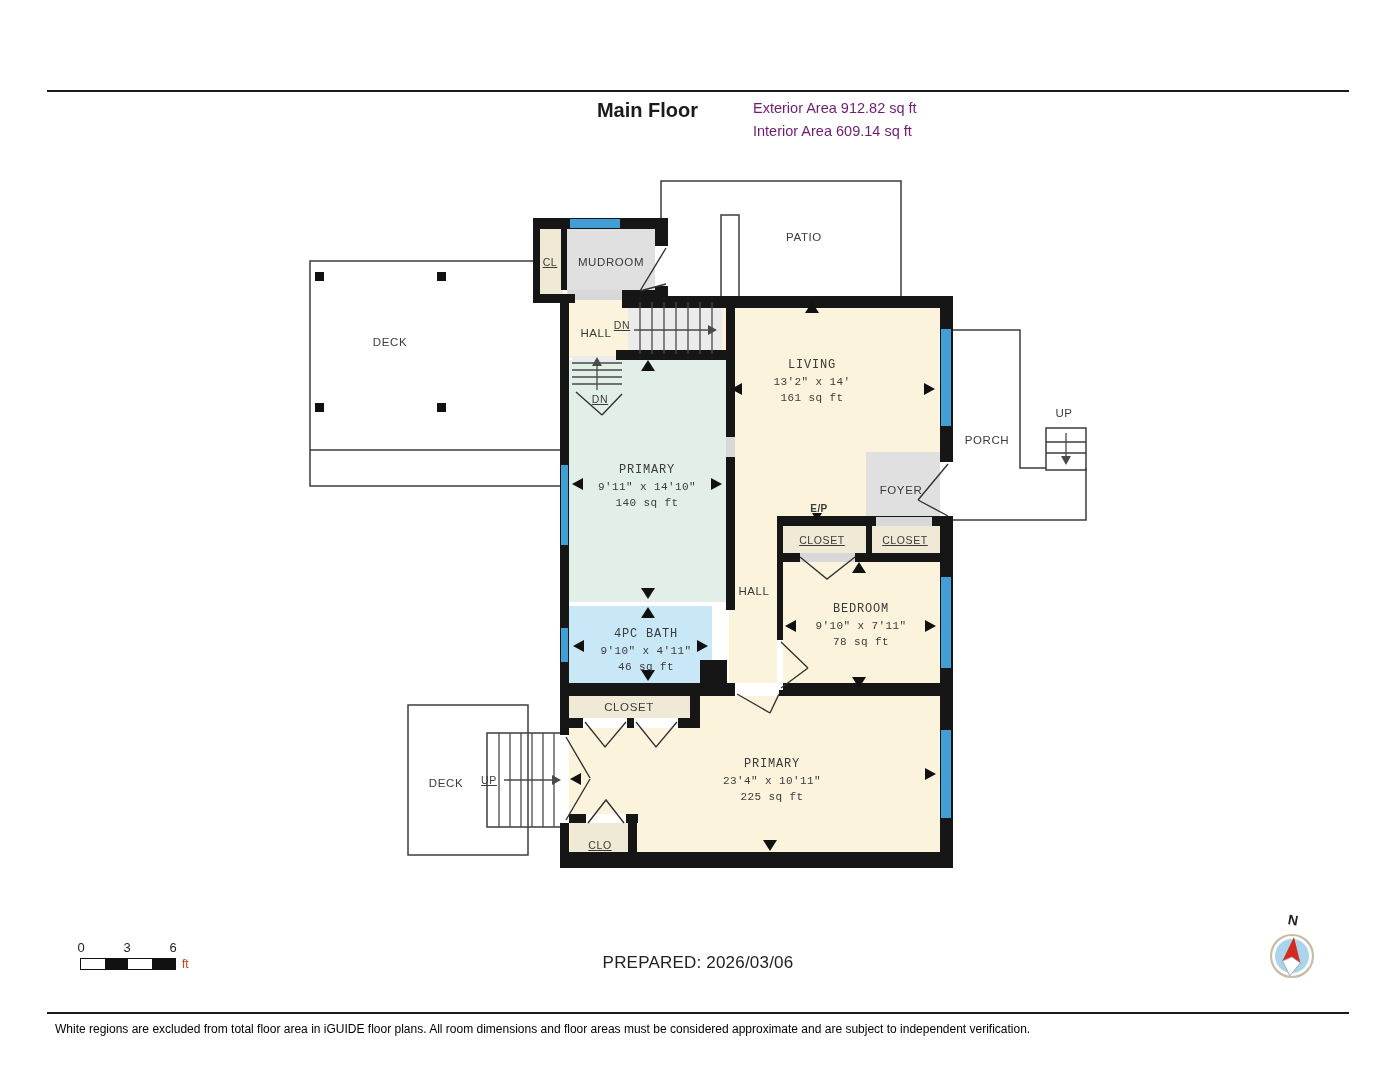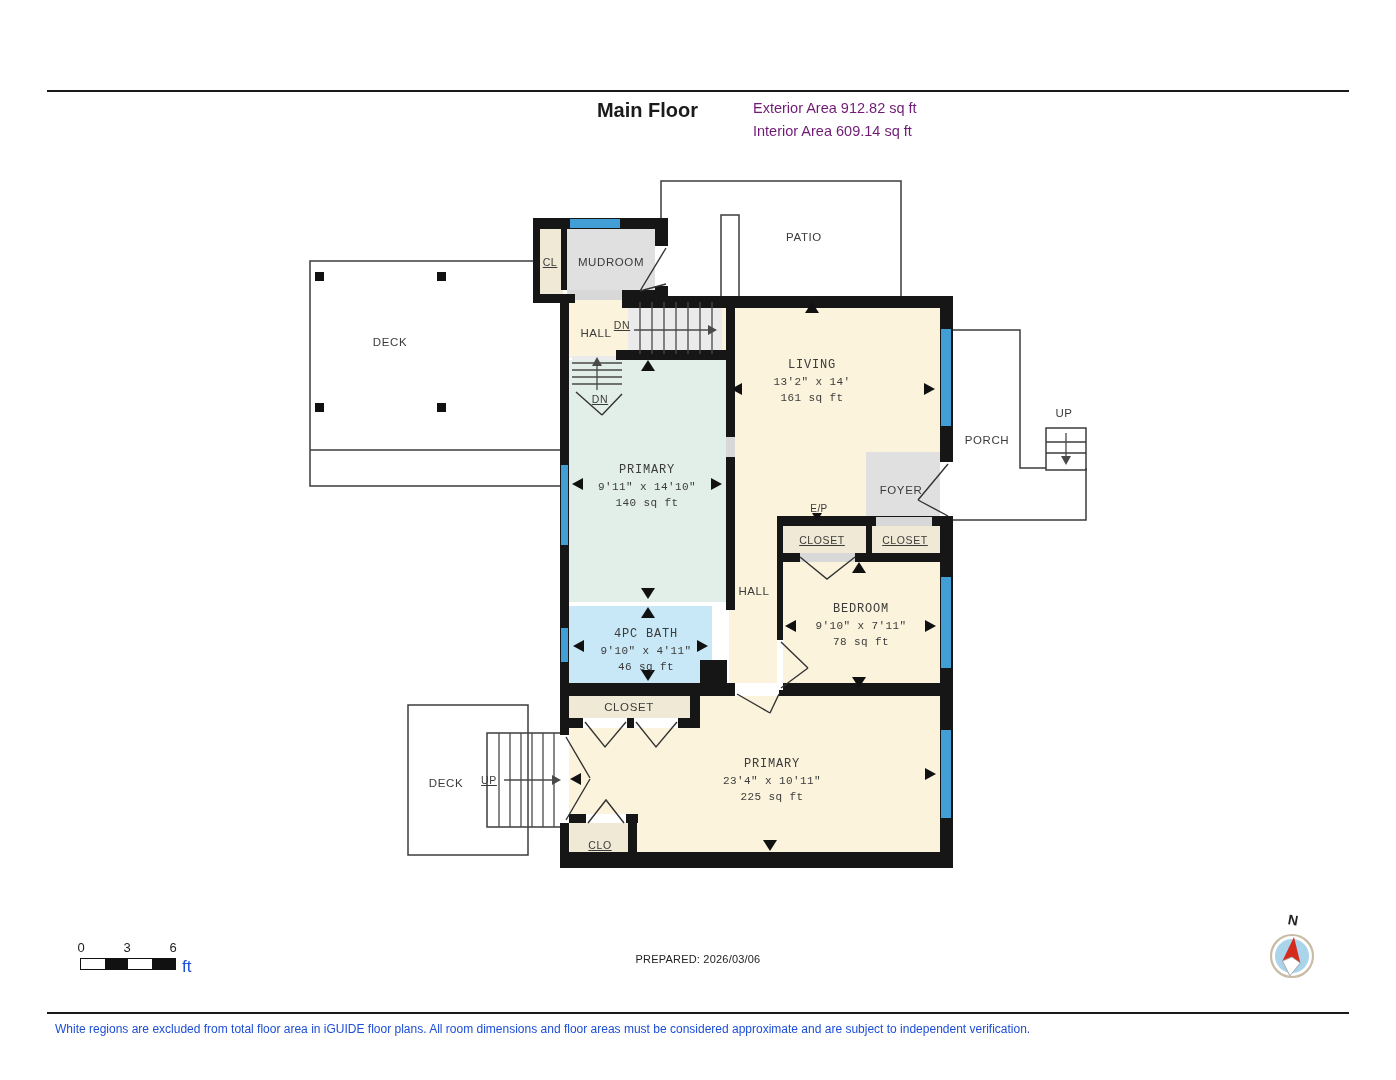--- a/index.html
+++ b/index.html
@@ -6,35 +6,35 @@
   .sheet{position:relative;width:1396px;height:1080px;background:#fff;overflow:hidden;
          font-family:"Liberation Sans", sans-serif;color:#1a1a1a;}
   .rule{position:absolute;left:47px;width:1302px;height:2px;background:#1a1a1a;}
   .title{position:absolute;left:0;top:46px;width:100%;text-align:center;
          font-size:28px;font-weight:bold;letter-spacing:.5px;}
   .floor-name{position:absolute;left:540px;top:99px;width:158px;text-align:right;
               font-size:20px;font-weight:bold;}
   .area-line{position:absolute;left:717px;font-size:14.5px;color:#701a75;margin-left:36px;}
   .lbl{position:absolute;transform:translate(-50%,-50%);text-align:center;
        font-size:11.5px;color:#3b3b3b;letter-spacing:.6px;white-space:nowrap;}
-  .lbl.small{font-size:10px;letter-spacing:.4px;}
+  .lbl.small{font-size:10px;letter-spacing:.4px;font-weight:bold;}
   .lbl.med{font-size:10.5px;text-decoration:underline;}
   .room-label{position:absolute;transform:translate(-50%,-50%);text-align:center;
        font-size:11px;color:#3b3b3b;line-height:16.5px;letter-spacing:.4px;white-space:nowrap;font-family:Liberation Mono, monospace;}
   .room-label .rname{font-size:12px;letter-spacing:.8px;}
   .scalebar{position:absolute;left:80px;top:958px;width:94px;height:10px;
             border:1px solid #111;display:flex;}
   .scalebar .seg{flex:1;}
   .tick{position:absolute;font-size:13px;color:#222;transform:translateX(-50%);}
-  .ftlabel{position:absolute;font-size:17px;color:#1d4ed8;}
+  .ftlabel{position:absolute;font-size:12px;color:#c2410c;}
   .prepared{position:absolute;left:0;top:953px;width:100%;text-align:center;
-            font-size:11px;color:#222;letter-spacing:.2px;}
+            font-size:17px;color:#222;letter-spacing:.2px;}
   .compass-n{position:absolute;left:1293px;top:912px;transform:translate(-50%,0) rotate(10deg);
              font-size:14px;font-weight:600;color:#222;}
-  .disclaimer{position:absolute;left:55px;top:1022px;font-size:12px;color:#1d4ed8;}
+  .disclaimer{position:absolute;left:55px;top:1022px;font-size:12px;color:#000000;}
   svg{position:absolute;left:0;top:0;}
 </style>
 </head>
 <body>
 
 <div class="sheet">
 
   <div class="rule" style="top:90px"></div>
   <div class="floor-name">Main Floor</div>
   <div class="area-line" style="top:100px">Exterior Area 912.82 sq ft</div>

